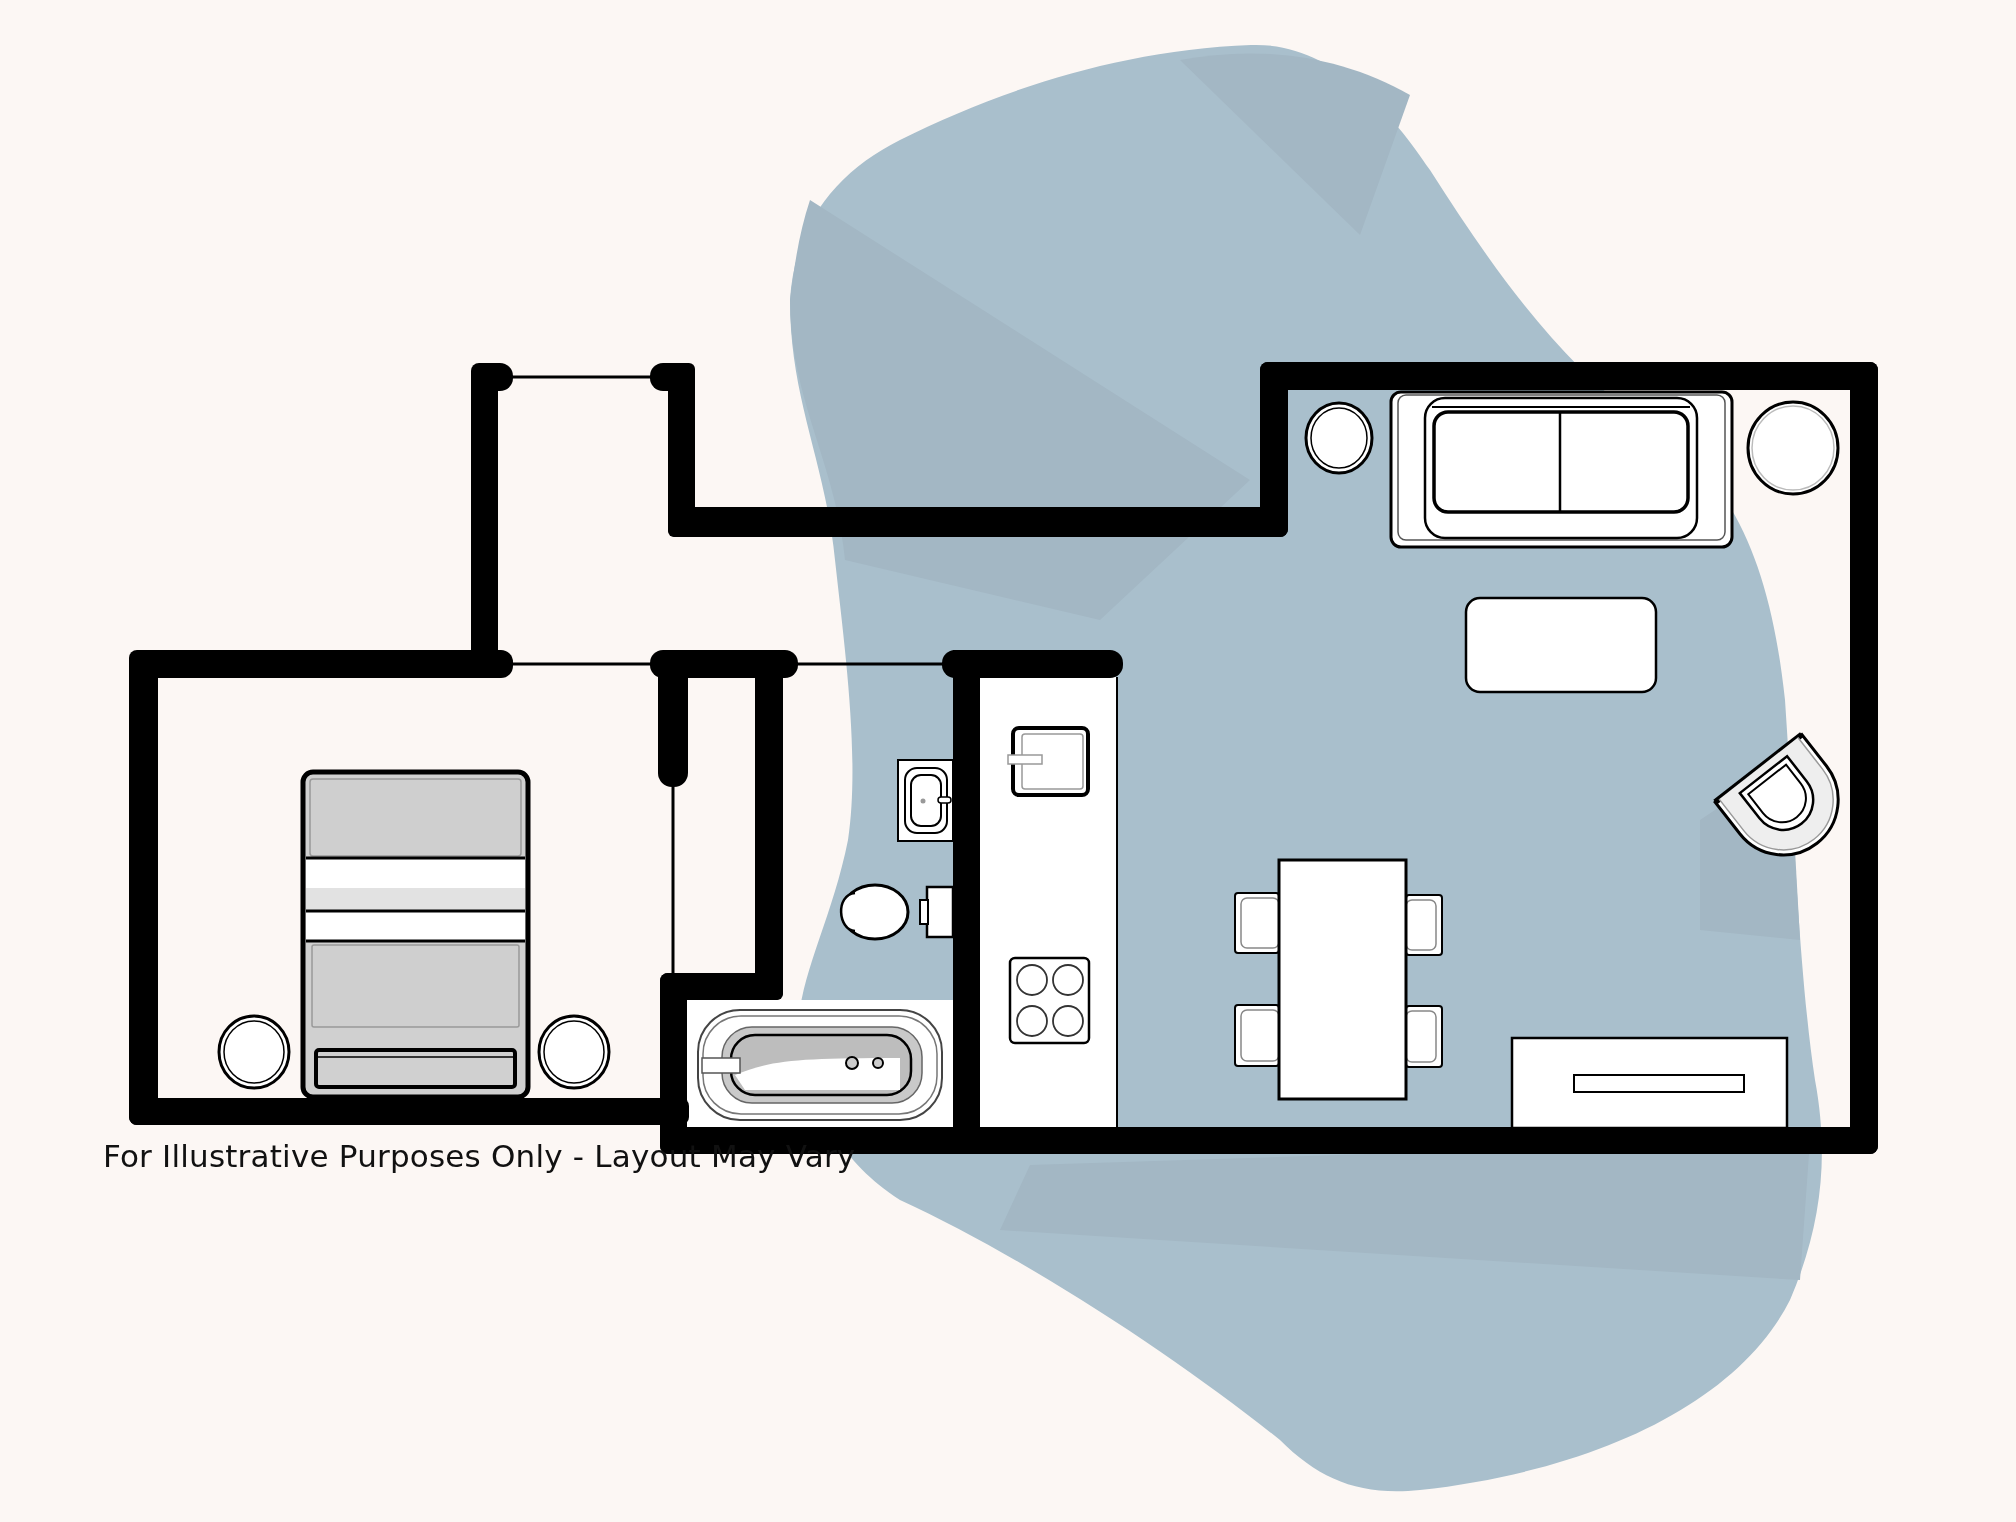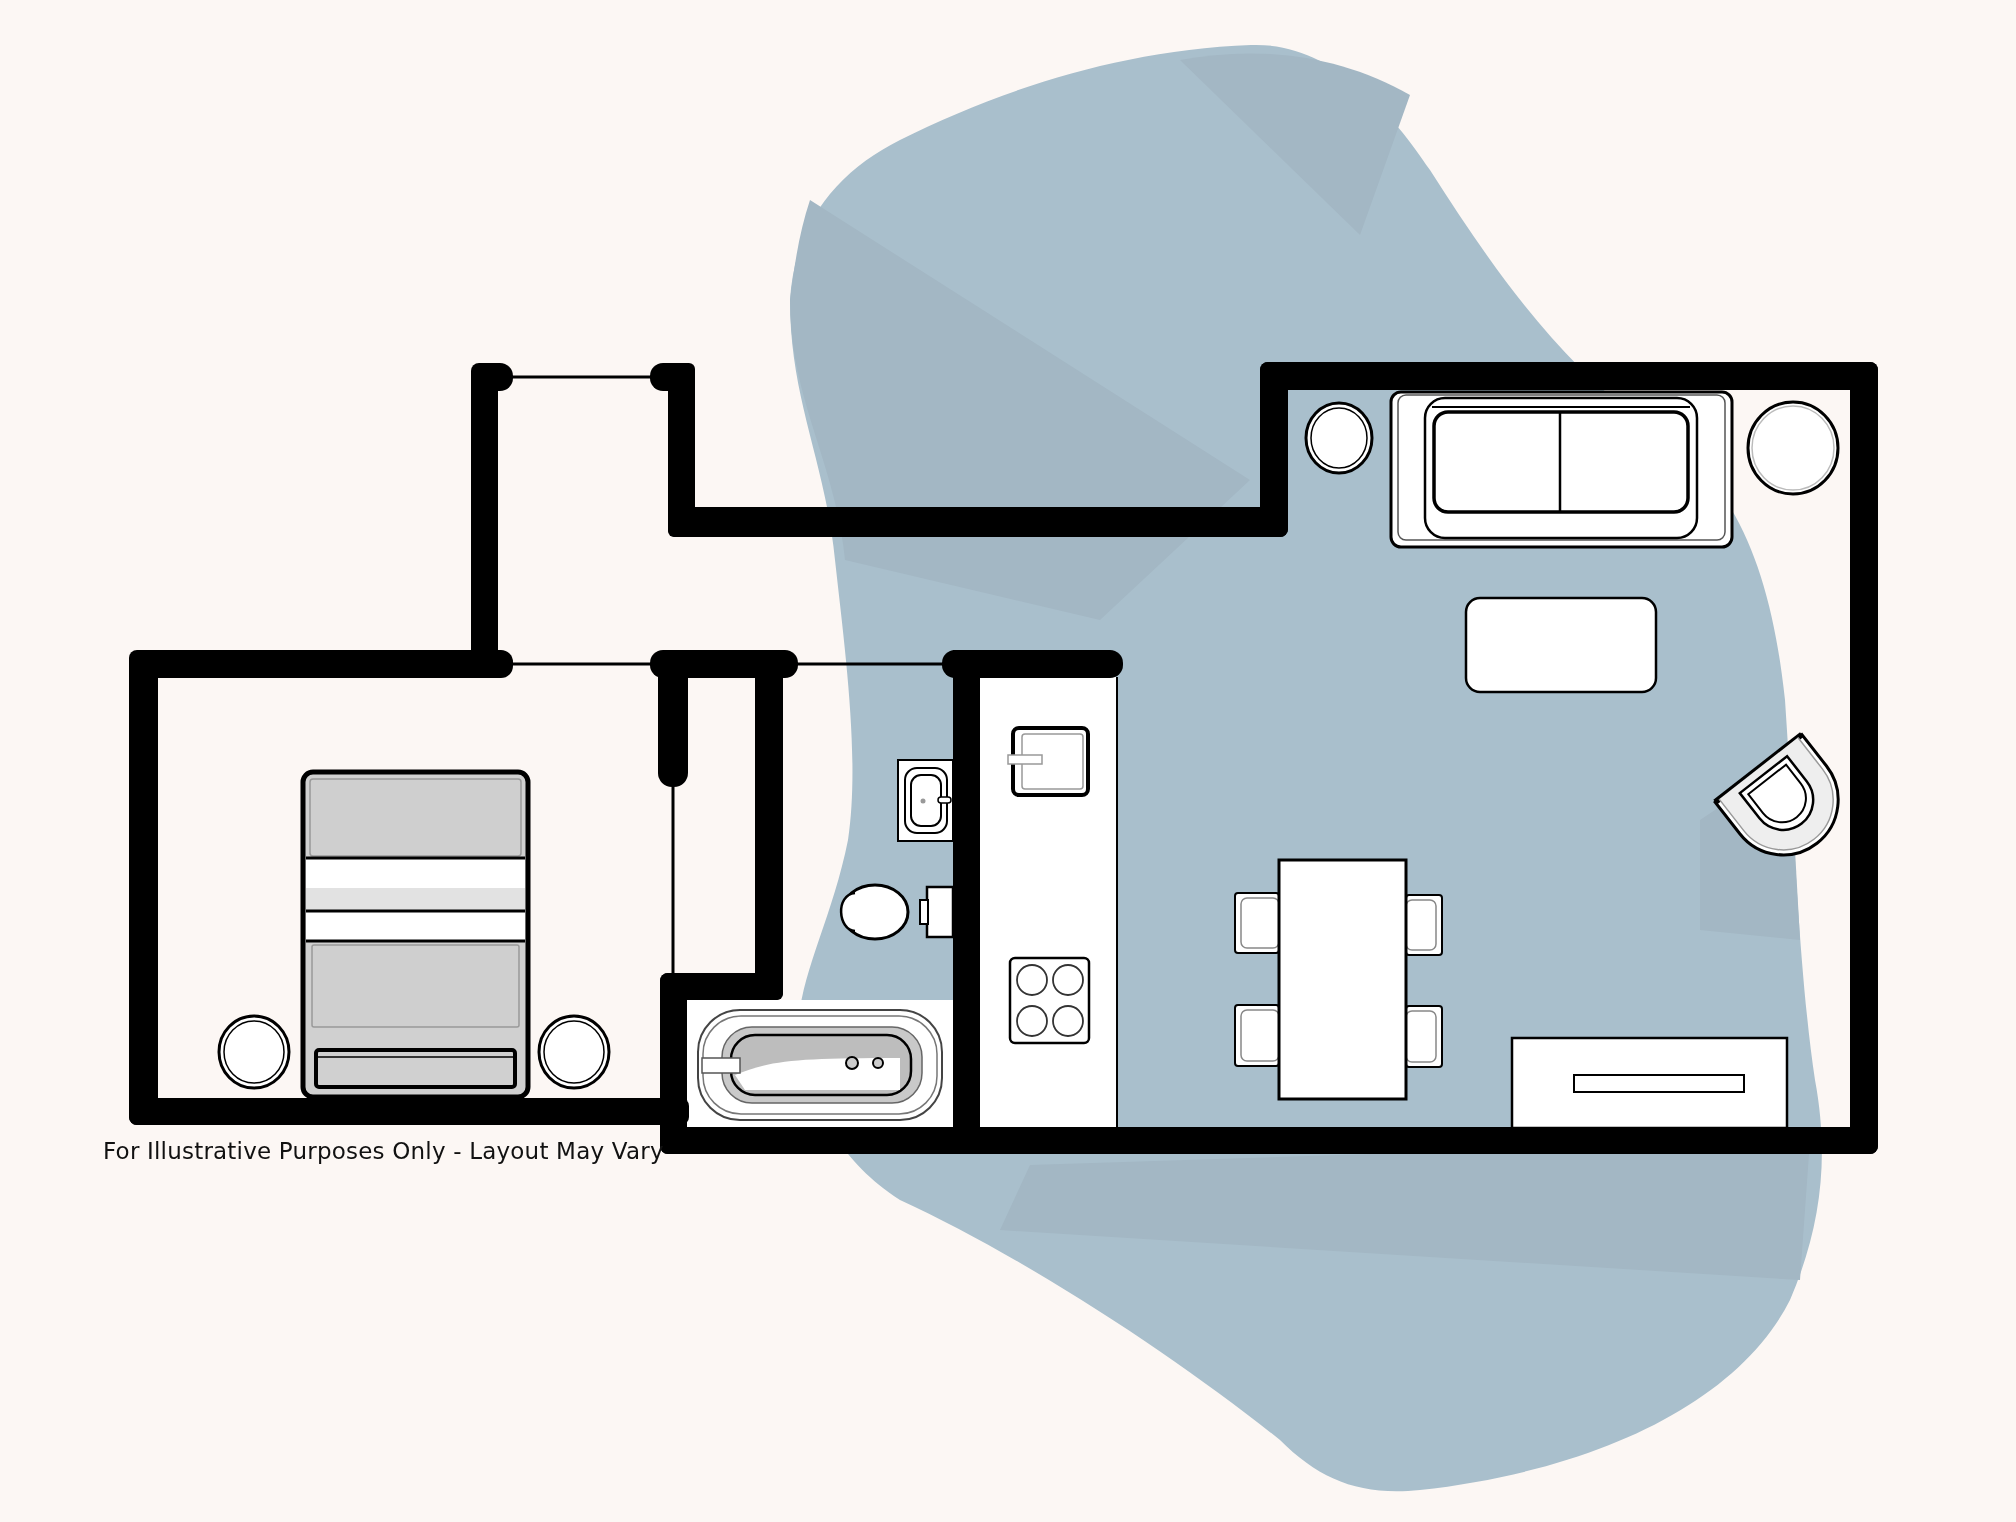--- a/index.html
+++ b/index.html
@@ -1,18 +1,18 @@
 <!DOCTYPE html>
 <html><head>
 <meta charset="utf-8">
 <style>
   html,body{margin:0;padding:0;background:#fcf7f4;}
   body{width:2016px;height:1522px;position:relative;overflow:hidden;font-family:"DejaVu Sans","Liberation Sans",sans-serif;}
   #plan{position:absolute;left:0;top:0;width:2016px;height:1522px;}
-  .disclaimer{position:absolute;left:103px;top:1138px;font-size:23px;color:#111;letter-spacing:0.2px;white-space:nowrap;font-family:"DejaVu Sans",sans-serif;}
+  .disclaimer{position:absolute;left:103px;top:1138px;font-size:31px;color:#111;letter-spacing:0.2px;white-space:nowrap;font-family:"DejaVu Sans",sans-serif;}
 </style>
 </head>
 <body>
 
 <svg id="plan" viewBox="0 0 2016 1522" xmlns="http://www.w3.org/2000/svg">
 
   <rect x="0" y="0" width="2016" height="1522" fill="#fcf7f4"></rect>
 
   <g>
     <path fill="#a9bfcc" d="M1251,45 C1330,42 1390,110 1430,170 C1500,280 1560,360 1640,420 C1730,470 1770,560 1785,700 C1795,850 1800,980 1815,1080 C1830,1160 1820,1230 1790,1300 C1740,1400 1600,1470 1420,1490 C1360,1496 1320,1480 1280,1440 C1180,1360 1030,1260 900,1200 C840,1160 822,1120 800,1050 C790,990 830,930 848,840 C860,760 845,650 835,560 C825,460 790,400 790,300 C795,220 840,170 900,140 C1000,90 1120,50 1251,45 Z"></path>

